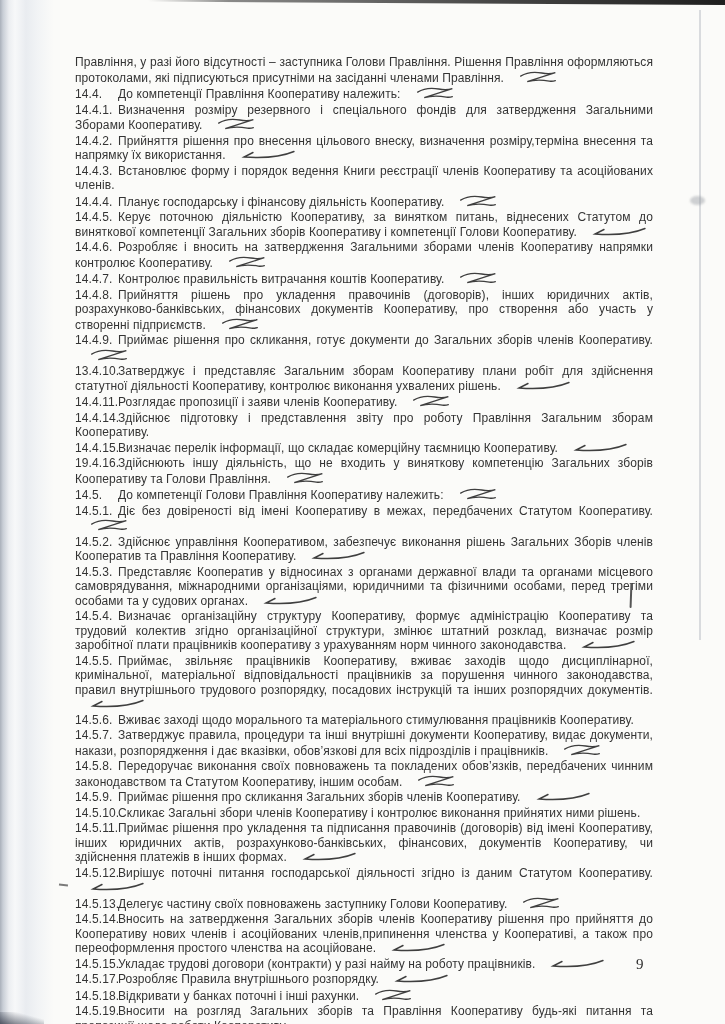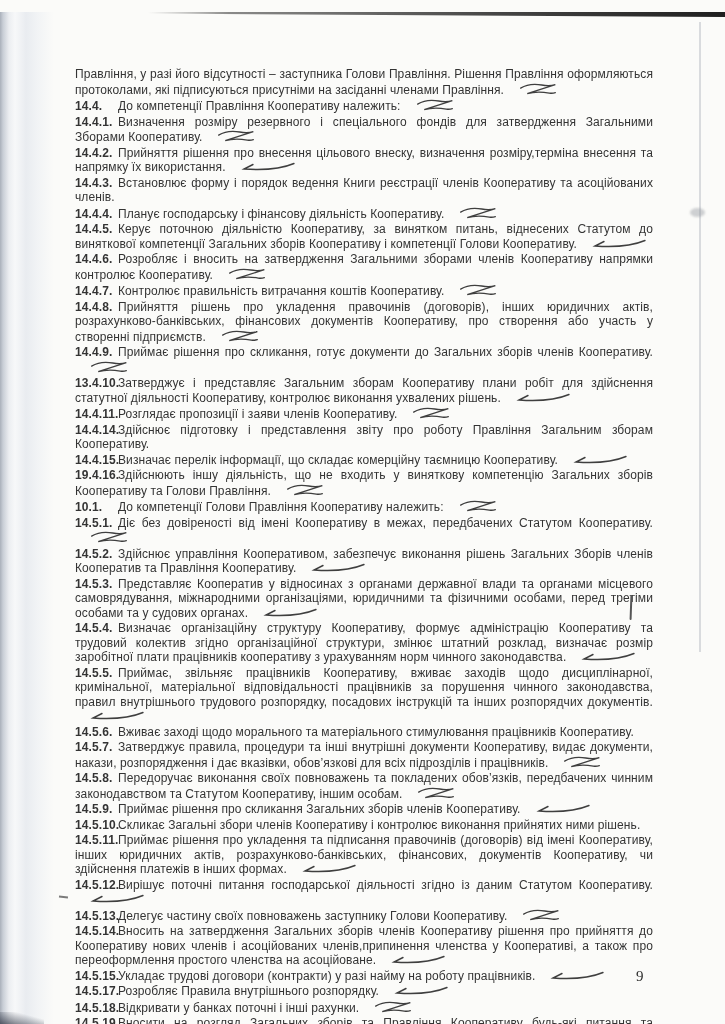--- a/index.html
+++ b/index.html
@@ -1,21 +1,21 @@
 <!DOCTYPE html>
 <html><head>
 <meta charset="utf-8">
 <style>
   html,body{margin:0;padding:0;}
   body{
     width:725px;height:1024px;overflow:hidden;position:relative;
     background:#fbfbf9;
     font-family:"Liberation Sans","DejaVu Sans",sans-serif;
   }
-  .scan{position:absolute;inset:0;margin-top:12px;}
+  .scan{position:absolute;inset:0;}
   
   .spine{
     position:absolute;left:0;top:0;bottom:0;width:58px;
     background:linear-gradient(90deg,
       #aab0ba 0px,#c9ced6 3px,#eceef1 9px,#f7f8f9 15px,
       #e9ecf0 26px,#f1f3f5 37px,#fbfbf9 54px);
   }
   
   .top-edge{
     position:absolute;top:0;left:148px;right:0;height:5px;
@@ -37,21 +37,21 @@
     position:absolute;left:0;bottom:0;width:44px;height:12px;
     background:linear-gradient(to top right,rgba(58,64,78,.8),rgba(58,64,78,0) 70%);
   }
   
   .text-block{
     position:absolute;left:75px;top:55px;width:578px;
     color:#343434;font-size:12px;line-height:14.5px;
     letter-spacing:.1px;
   }
   .item{margin:0 0 1px 0;text-align:justify;}
-  .num{display:inline-block;width:43px;font-weight:bold;}
+  .num{display:inline-block;width:43px;}
   .markwrap{display:inline-block;margin-left:14px;vertical-align:-3px;line-height:0;}
   .markwrap svg{display:inline-block;}
   
   .pen-vstroke{
     position:absolute;left:630px;top:583px;width:1.6px;height:25px;
     background:#565656;transform:rotate(2deg);border-radius:1px;
   }
   .margin-dash{
     position:absolute;left:59px;top:884px;width:9px;height:1.8px;
     background:#7a7a7a;transform:rotate(6deg);
@@ -110,21 +110,21 @@
       <p class="item"><span class="num">14.4.11.</span><span>Розглядає пропозиції і заяви членів Кооперативу.</span><span class="markwrap mark-z"><svg width="40" height="15" viewBox="0 0 42 16">
             <path d="M2.5 6.5 C9 2.5 17 1.8 25 3.2 C31 4.2 36 3.8 39.5 2.8 L9.5 12.5 C17 10.2 26 10.5 33 11.8 C35.5 12.2 37.5 12 39.5 11.4" fill="none" stroke="#3f3f3f" stroke-width="1.4" stroke-linecap="round"></path>
           </svg></span></p>
       <p class="item"><span class="num">14.4.14.</span><span>Здійснює підготовку і представлення звіту про роботу Правління Загальним зборам Кооперативу.</span></p>
       <p class="item"><span class="num">14.4.15.</span><span>Визначає перелік інформації, що складає комерційну таємницю Кооперативу.</span><span class="markwrap mark-dash"><svg width="56" height="13" viewBox="0 0 56 13">
             <path d="M54 2.5 C42 7.5 24 9.5 4 8 L13 3.5" fill="none" stroke="#3f3f3f" stroke-width="1.4" stroke-linecap="round"></path>
           </svg></span></p>
       <p class="item"><span class="num">19.4.16.</span><span>Здійснюють іншу діяльність, що не входить у виняткову компетенцію Загальних зборів Кооперативу та Голови Правління.</span><span class="markwrap mark-z"><svg width="40" height="15" viewBox="0 0 42 16">
             <path d="M2.5 6.5 C9 2.5 17 1.8 25 3.2 C31 4.2 36 3.8 39.5 2.8 L9.5 12.5 C17 10.2 26 10.5 33 11.8 C35.5 12.2 37.5 12 39.5 11.4" fill="none" stroke="#3f3f3f" stroke-width="1.4" stroke-linecap="round"></path>
           </svg></span></p>
-      <p class="item"><span class="num">10.1.</span><span>До компетенції Голови Правління Кооперативу належить:</span><span class="markwrap mark-z"><svg width="40" height="15" viewBox="0 0 42 16">
+      <p class="item"><span class="num">14.5.</span><span>До компетенції Голови Правління Кооперативу належить:</span><span class="markwrap mark-z"><svg width="40" height="15" viewBox="0 0 42 16">
             <path d="M2.5 6.5 C9 2.5 17 1.8 25 3.2 C31 4.2 36 3.8 39.5 2.8 L9.5 12.5 C17 10.2 26 10.5 33 11.8 C35.5 12.2 37.5 12 39.5 11.4" fill="none" stroke="#3f3f3f" stroke-width="1.4" stroke-linecap="round"></path>
           </svg></span></p>
       <p class="item"><span class="num">14.5.1.</span><span>Діє без довіреності від імені Кооперативу в межах, передбачених Статутом Кооперативу.</span><span class="markwrap mark-z"><svg width="40" height="15" viewBox="0 0 42 16">
             <path d="M2.5 6.5 C9 2.5 17 1.8 25 3.2 C31 4.2 36 3.8 39.5 2.8 L9.5 12.5 C17 10.2 26 10.5 33 11.8 C35.5 12.2 37.5 12 39.5 11.4" fill="none" stroke="#3f3f3f" stroke-width="1.4" stroke-linecap="round"></path>
           </svg></span></p>
       <p class="item"><span class="num">14.5.2.</span><span>Здійснює управління Кооперативом, забезпечує виконання рішень Загальних Зборів членів Кооператив та Правління Кооперативу.</span><span class="markwrap mark-dash"><svg width="56" height="13" viewBox="0 0 56 13">
             <path d="M54 2.5 C42 7.5 24 9.5 4 8 L13 3.5" fill="none" stroke="#3f3f3f" stroke-width="1.4" stroke-linecap="round"></path>
           </svg></span></p>
       <p class="item"><span class="num">14.5.3.</span><span>Представляє Кооператив у відносинах з органами державної влади та органами місцевого самоврядування, міжнародними організаціями, юридичними та фізичними особами, перед третіми особами та у судових органах.</span><span class="markwrap mark-dash"><svg width="56" height="13" viewBox="0 0 56 13">
             <path d="M54 2.5 C42 7.5 24 9.5 4 8 L13 3.5" fill="none" stroke="#3f3f3f" stroke-width="1.4" stroke-linecap="round"></path>

